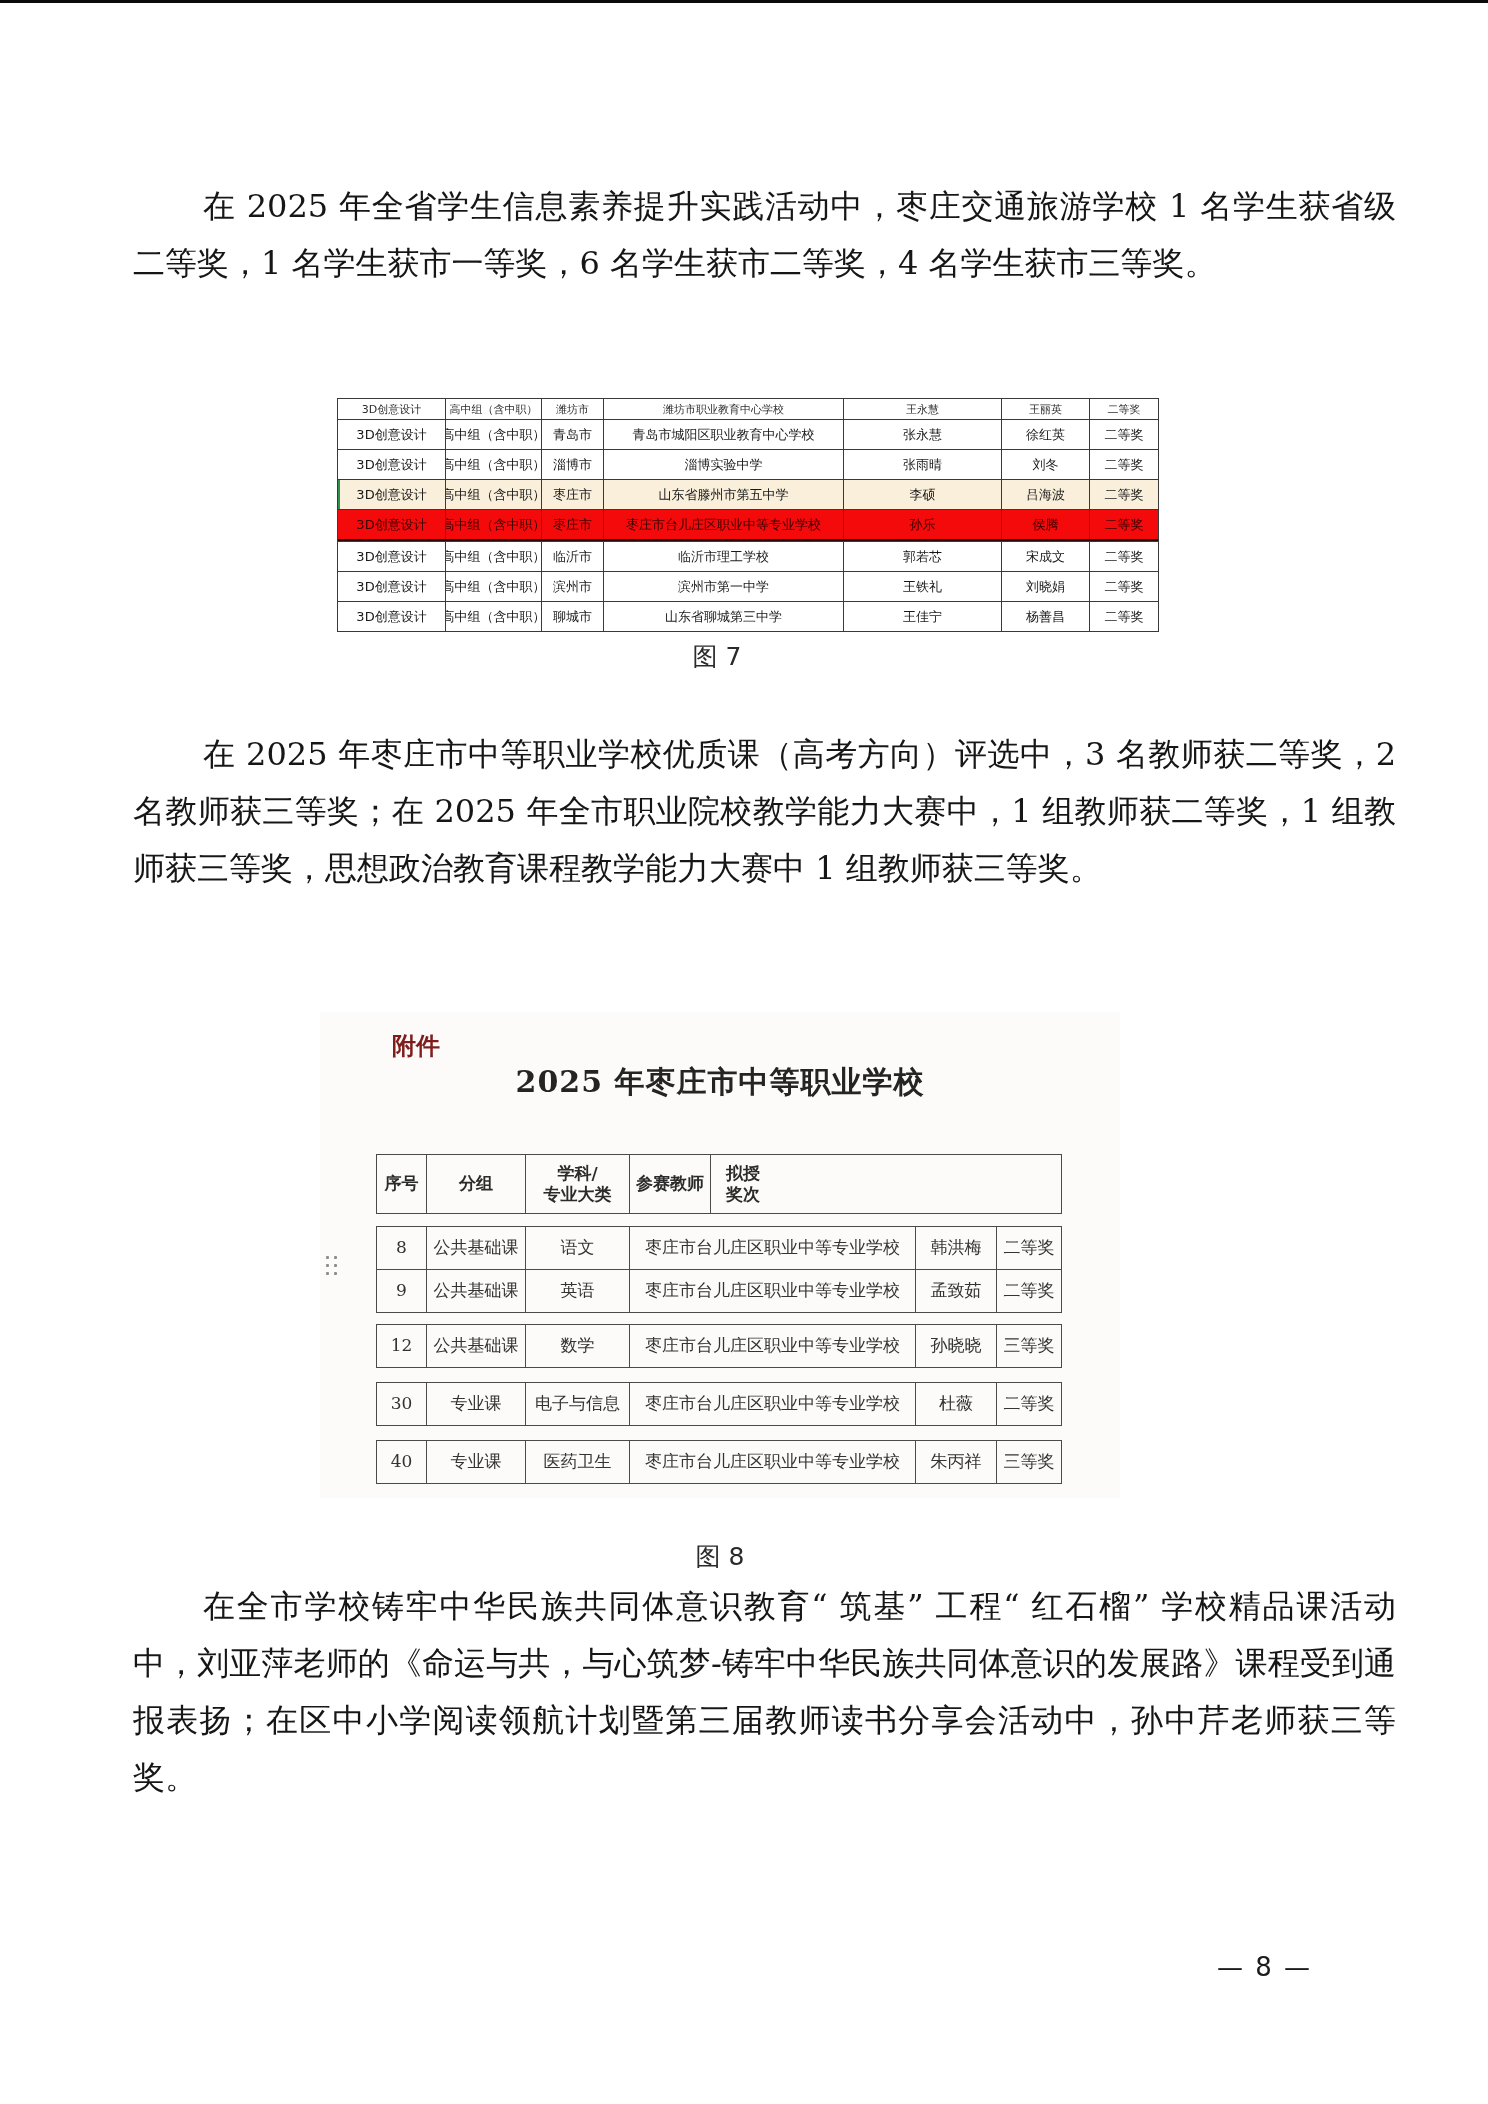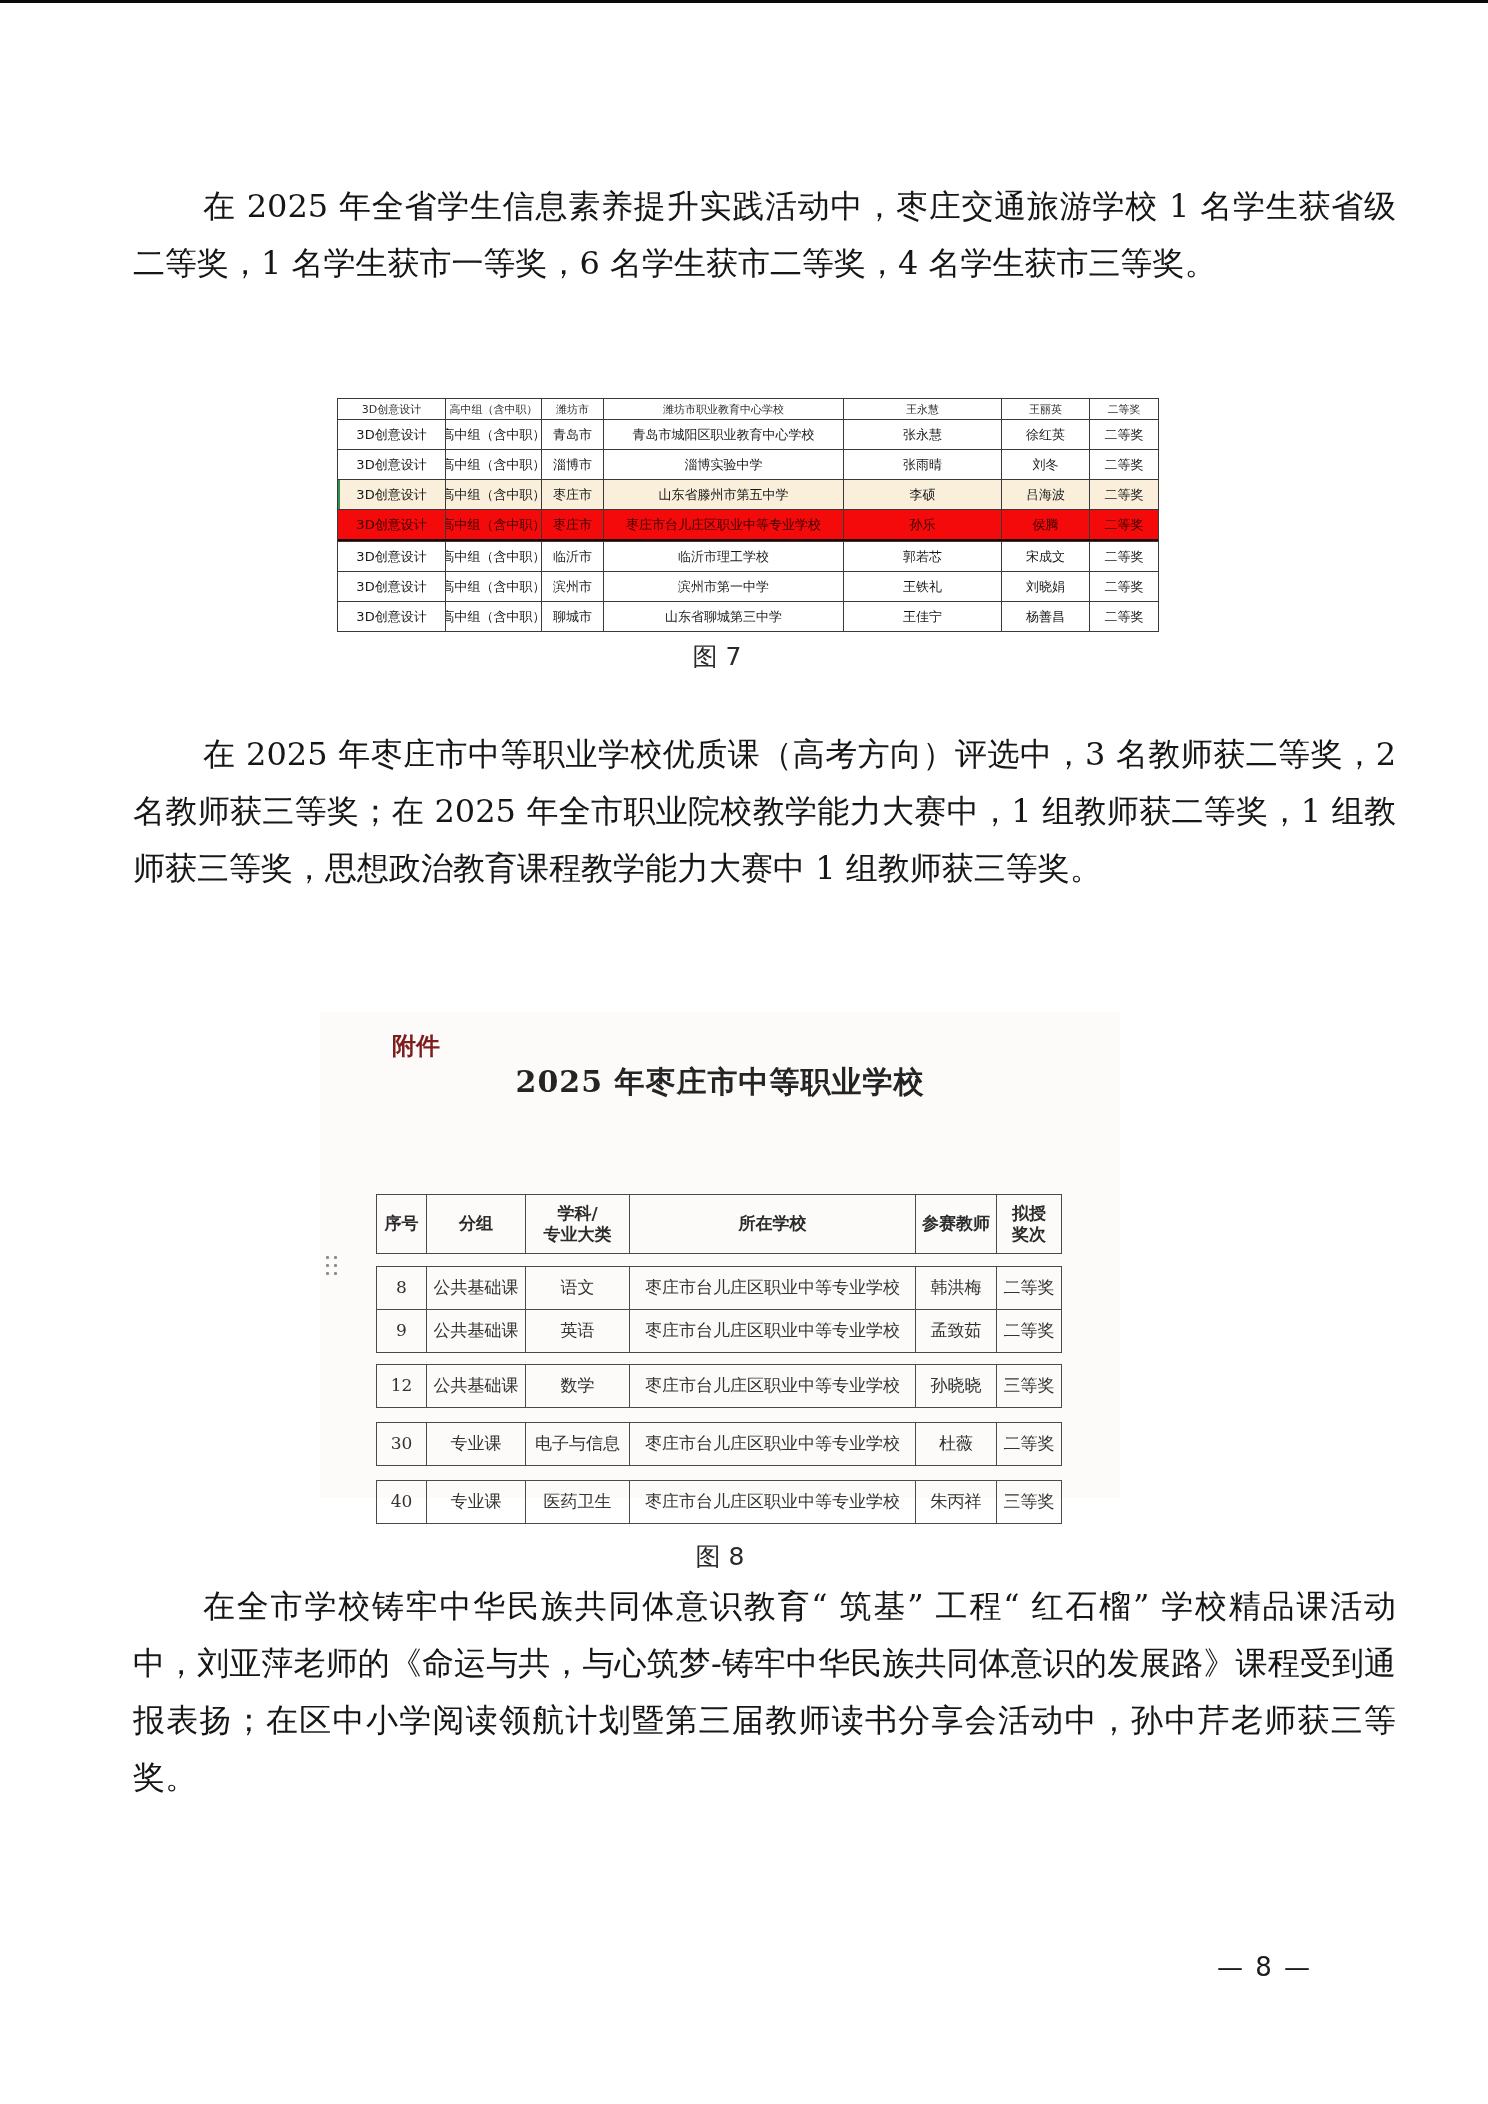--- a/index.html
+++ b/index.html
@@ -46,21 +46,21 @@
   
   .fig2{
     position:absolute;left:320px;top:1012px;width:800px;height:486px;
     background:#fcfbfa;color:#333;filter:blur(0.35px);
   }
   .att-label{position:absolute;left:72px;top:18px;font-size:24px;font-weight:bold;color:#7f1d1d;}
   .fig2-title{position:absolute;left:0;width:100%;text-align:center;font-weight:bold;color:#242424;}
   #f2t1{top:50px;font-size:30px;letter-spacing:1px;}
   #f2t2{top:94px;font-size:30px;letter-spacing:1px;}
   .t2block{
-    position:absolute;left:56px;width:686px;border:1px solid #4a4a4a;box-sizing:border-box;margin-top:40px;
+    position:absolute;left:56px;width:686px;border:1px solid #4a4a4a;box-sizing:border-box;
   }
   .t2block .trow{display:flex;height:42px;border-top:1px solid #4a4a4a;}
   .t2block .trow:first-child{border-top:none;}
   .t2block .tcell{
     box-sizing:border-box;height:100%;display:flex;align-items:center;justify-content:center;
     border-right:1px solid #4a4a4a;font-size:17px;color:#333;
     white-space:pre-line;text-align:center;line-height:1.25;overflow:hidden;
   }
   .t2block .tcell:last-child{border-right:none;}
   #t2header{top:142px;}
@@ -171,21 +171,20 @@
 <div class="fig2">
   <div class="att-label">附件</div>
   <div id="f2t1" class="fig2-title">2025 年枣庄市中等职业学校</div>
 
   <div id="t2header" class="t2block">
       <div class="trow">
         <div class="tcell" style="width: 50px;">序号</div>
         <div class="tcell" style="width: 99px;">分组</div>
         <div class="tcell" style="width: 104px;">学科/
 专业大类</div>
-        <div class="tcell" style="width: 286px;">所在学校</div>
         <div class="tcell" style="width: 81px;">参赛教师</div>
         <div class="tcell" style="width: 64px;">拟授
 奖次</div>
       </div>
     </div>
 
   <div id="t2b1" class="t2block">
       <div class="trow">
         <div class="tcell" style="width: 50px;">8</div>
         <div class="tcell" style="width: 99px;">公共基础课</div>

